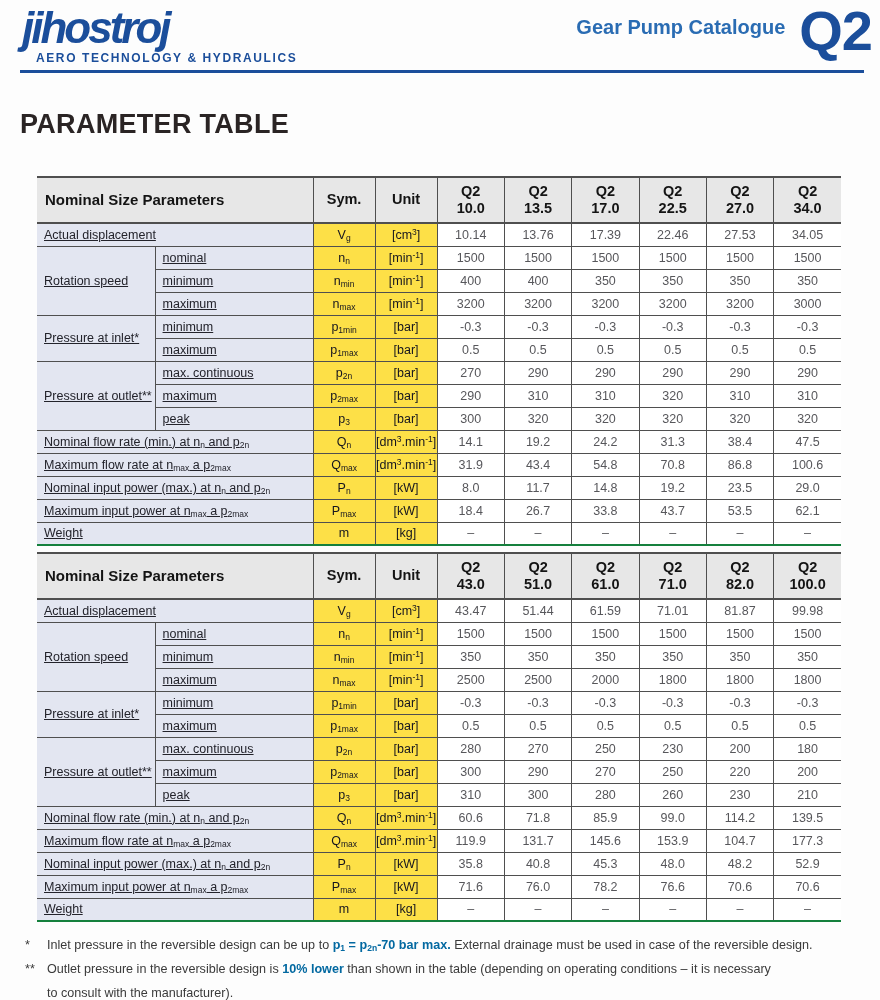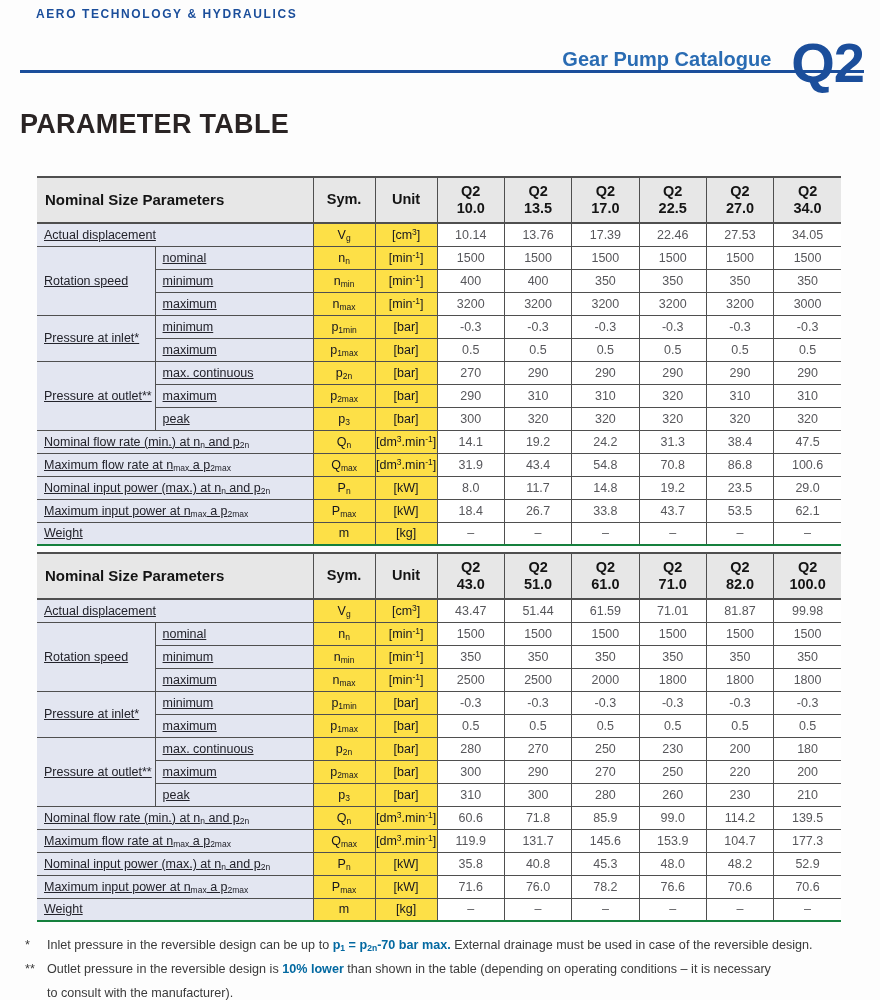--- a/index.html
+++ b/index.html
@@ -12,21 +12,21 @@
   .hdr { position:relative; height:75px; }
   .logo { position:absolute; left:22px; top:6px; }
   .logo-word {
     font-size:44px; font-weight:800; font-style:italic; letter-spacing:-3px;
     color:#1b4e9b; line-height:1; text-transform:lowercase;
   }
   .logo-tag {
     font-size:12px; font-weight:bold; color:#1b4e9b; letter-spacing:1.6px;
     margin:1px 0 0 14px;
   }
-  .hdr-right { position:absolute; right:16px; top:4px; display:flex; align-items:flex-start; gap:20px;margin-top:32px; }
+  .hdr-right { position:absolute; right:8px; top:4px; display:flex; align-items:flex-start; gap:14px; }
   .cat-label { font-size:20px; font-weight:bold; color:#2a6cb3; margin-top:12px; }
   .cat-code  { font-size:56px; font-weight:800; color:#1b4e9b; line-height:0.95; letter-spacing:-1px; }
   .hdr-rule { position:absolute; left:20px; right:16px; top:70px; height:3px; background:#1b4e9b; }
   
   .page-title {
     margin:34px 0 0 20px; font-size:27px; font-weight:800; color:#2a2424; letter-spacing:0.3px;
   }
   
   .tables { margin:36px 0 0 37px; width:804px; }
   table { border-collapse:collapse; table-layout:fixed; width:804px;
@@ -57,20 +57,21 @@
   .fn-marker { width:22px; flex:0 0 22px; }
   .fn-text b { color:#0369a1; }
 </style>
 </head>
 <body>
 
 <div class="page">
 
   <div class="hdr">
     <div class="logo">
+      <div class="logo-word">jihostroj</div>
       <div class="logo-tag">AERO TECHNOLOGY &amp; HYDRAULICS</div>
     </div>
     <div class="hdr-right">
       <div class="cat-label">Gear Pump Catalogue</div>
       <div class="cat-code">Q2</div>
     </div>
     <div class="hdr-rule"></div>
   </div>
 
   <div class="page-title">PARAMETER TABLE</div>

